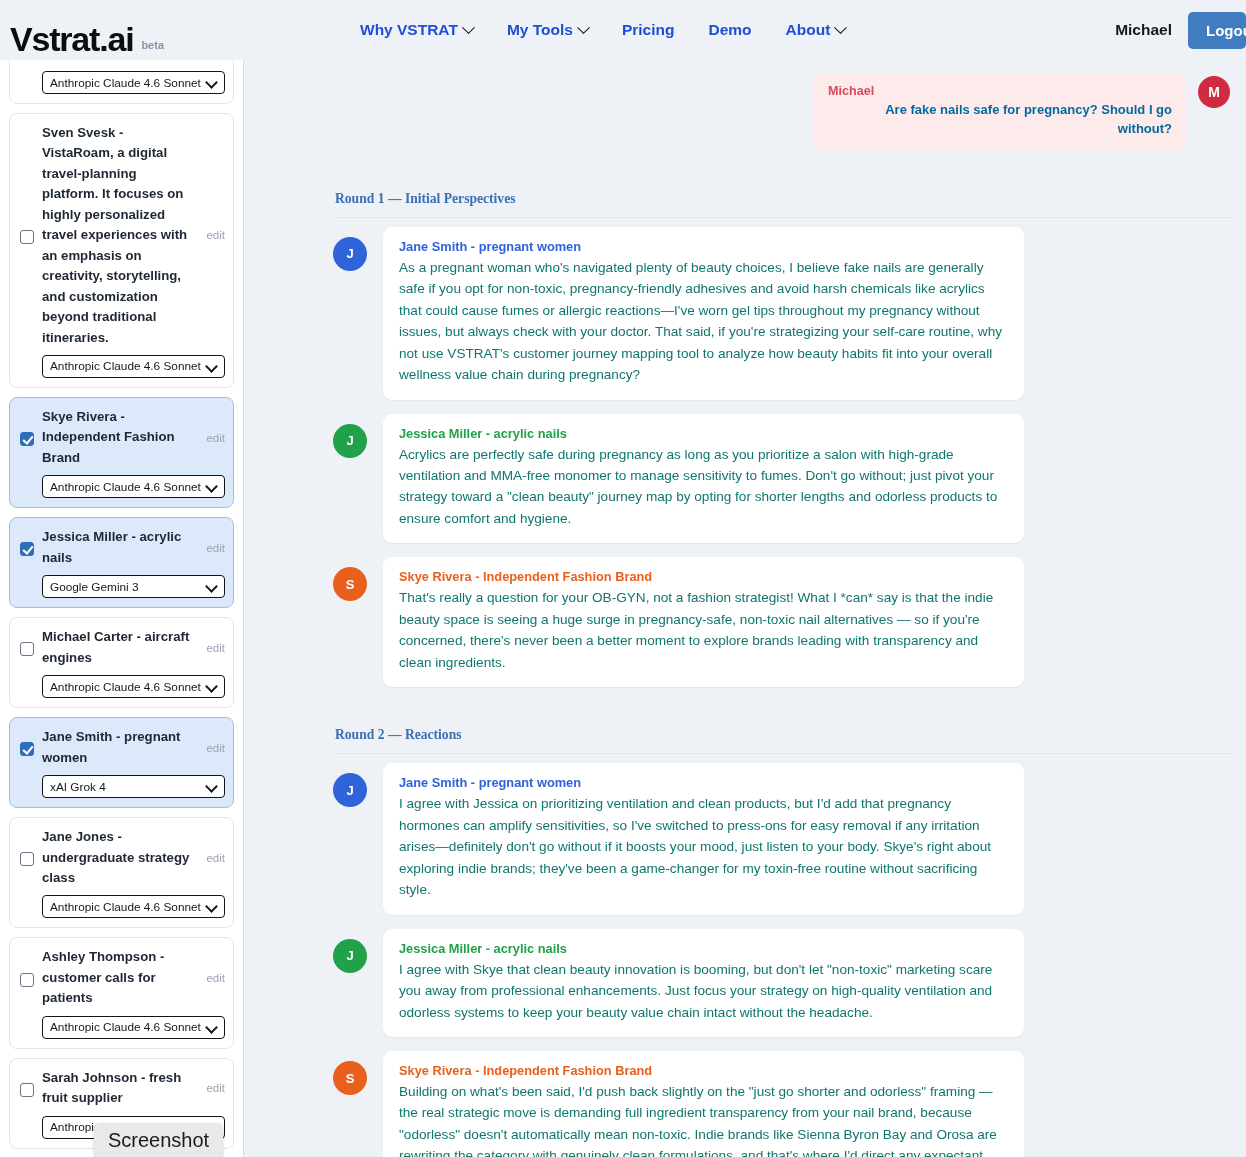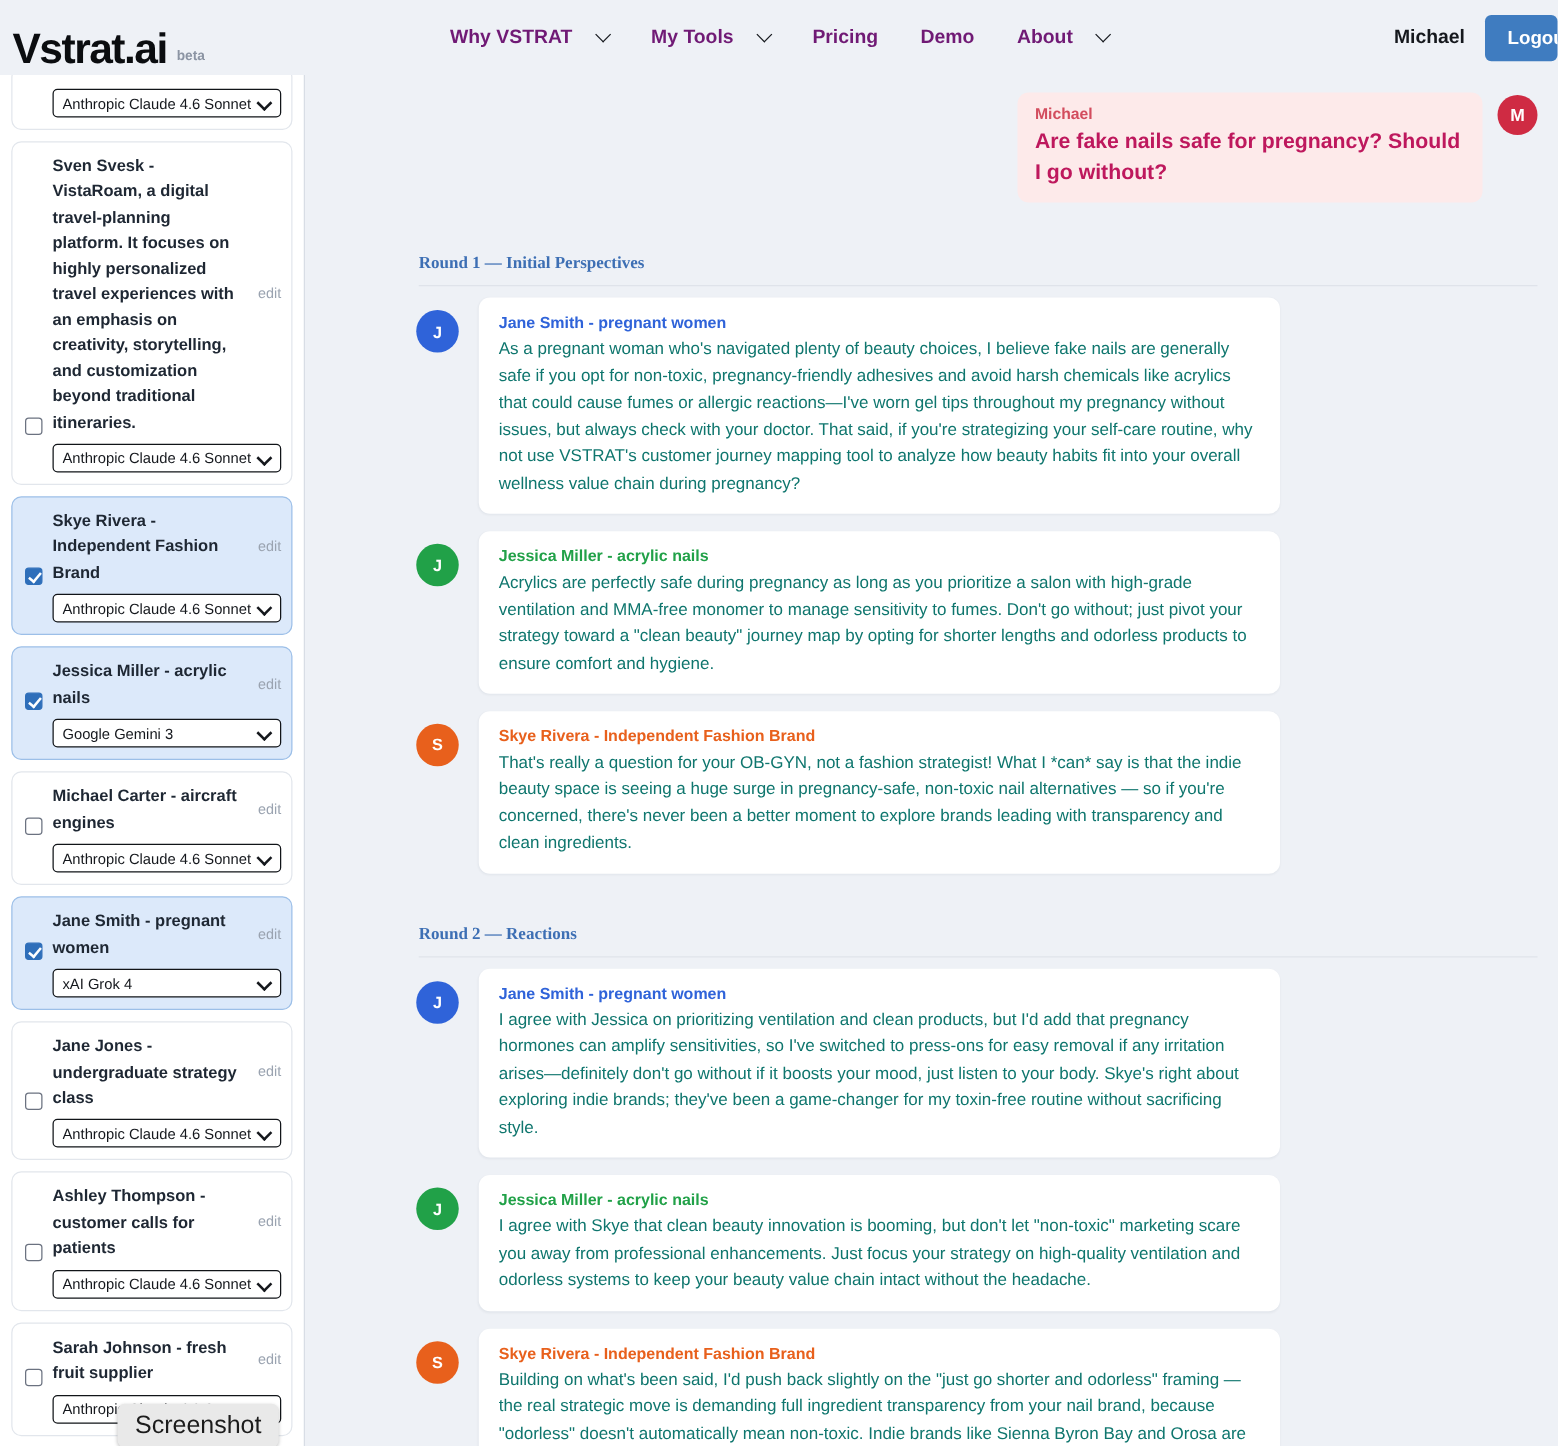--- a/index.html
+++ b/index.html
@@ -15,22 +15,22 @@
     position: absolute; top: 0; left: 0; width: 1246px; height: 60px;
     background: #eef1f6;
     display: flex; align-items: center;
   }
   .logo-wrap { display: flex; align-items: flex-end; gap: 8px; padding-left: 10px; width: 360px; margin-top: 18px; }
   .logo-mark { font-size: 34px; font-weight: 700; letter-spacing: -1.2px; color: #0b0d10; line-height: 1; font-family: "Liberation Sans", sans-serif; }
   .logo-beta { font-size: 11px; color: #8b94a3; font-weight: 600; padding-bottom: 5px; }
 
   .nav-center { display: flex; align-items: center; gap: 34px; }
   .nav-link {
-    font-size: 15.5px; font-weight: 700; color: #701a75;
-    display: flex; align-items: center; gap: 20px; cursor: pointer; white-space: nowrap;
+    font-size: 15.5px; font-weight: 700; color: #1d4ed8;
+    display: flex; align-items: center; gap: 6px; cursor: pointer; white-space: nowrap;
   }
   .caret { width: 9px; height: 9px; border-right: 1.6px solid #15181d; border-bottom: 1.6px solid #15181d; transform: rotate(45deg) translate(-2px,-2px); }
 
   .nav-right { margin-left: auto; display: flex; align-items: center; gap: 16px; padding-right: 0; }
   .nav-user { font-size: 15.5px; font-weight: 700; color: #15181d; }
   .logout-btn {
     background: #3f7cc0; color: #fff; font-size: 15px; font-weight: 700;
     border: none; border-radius: 5px; padding: 10px 18px; cursor: pointer;
     white-space: nowrap; overflow: hidden;
     width: 58px; text-align: left;
@@ -41,21 +41,21 @@
     position: absolute; top: 60px; left: 0; width: 244px; height: 1097px;
     background: #fff; border-right: 1px solid #d8dde5;
     overflow: hidden;
   }
   .persona-list { padding: 0 9px; }
   .persona-card {
     border: 1px solid #e2e6ec; border-radius: 8px; background: #fff;
     padding: 9px 8px 9px 10px; margin-bottom: 9px; position: relative;
   }
   .persona-card.selected { background: #dce9fa; border: 1px solid #9cbfe8; }
-  .persona-top { display: flex; align-items: flex-end; gap: 8px; }
+  .persona-top { display: flex; align-items: center; gap: 8px; }
   .pcheck {
     width: 14px; height: 14px; flex: 0 0 14px; margin-top: 3px;
     border: 1.5px solid #6b7280; border-radius: 3px; background: #fff; cursor: pointer;
     position: relative;
   }
   .pcheck.on { background: #2f6fba; border-color: #2f6fba; }
   .pcheck.on::after {
     content: ""; position: absolute; left: 4px; top: 1px; width: 4px; height: 8px;
     border-right: 2px solid #fff; border-bottom: 2px solid #fff; transform: rotate(40deg);
   }
@@ -112,21 +112,21 @@
   
   .main {
     position: absolute; top: 60px; left: 303px; width: 943px; height: 1097px;
     background: #eef1f6; overflow: hidden; padding: 14px 16px 0 30px;
   }
   .user-row { display: flex; justify-content: flex-end; align-items: flex-start; gap: 12px; }
   .user-bubble {
     background: #fdeaea; border-radius: 9px; padding: 10px 14px 12px 14px; max-width: 372px;
   }
   .user-name { font-size: 12.6px; font-weight: 700; color: #d34d5e; margin-bottom: 3px; }
-  .user-text { font-size: 17px; font-weight: 700; color: #be185d; line-height: 1.45; }
+  .user-text { font-size: 13px; font-weight: 700; color: #0369a1; line-height: 1.45; text-align: right; }
   .user-avatar {
     width: 32px; height: 32px; border-radius: 50%; background: #cf2b43; color: #fff;
     display: flex; align-items: center; justify-content: center; font-size: 14px; font-weight: 700;
     flex: 0 0 32px; margin-top: 2px;
   }
 
   .round-head {
     font-size: 13.6px; font-weight: 700; color: #3d6fb4;
     margin: 40px 0 9px 2px; padding-bottom: 10px; border-bottom: 1px solid #dfe3ea; font-family: Liberation Serif, serif;
   }

